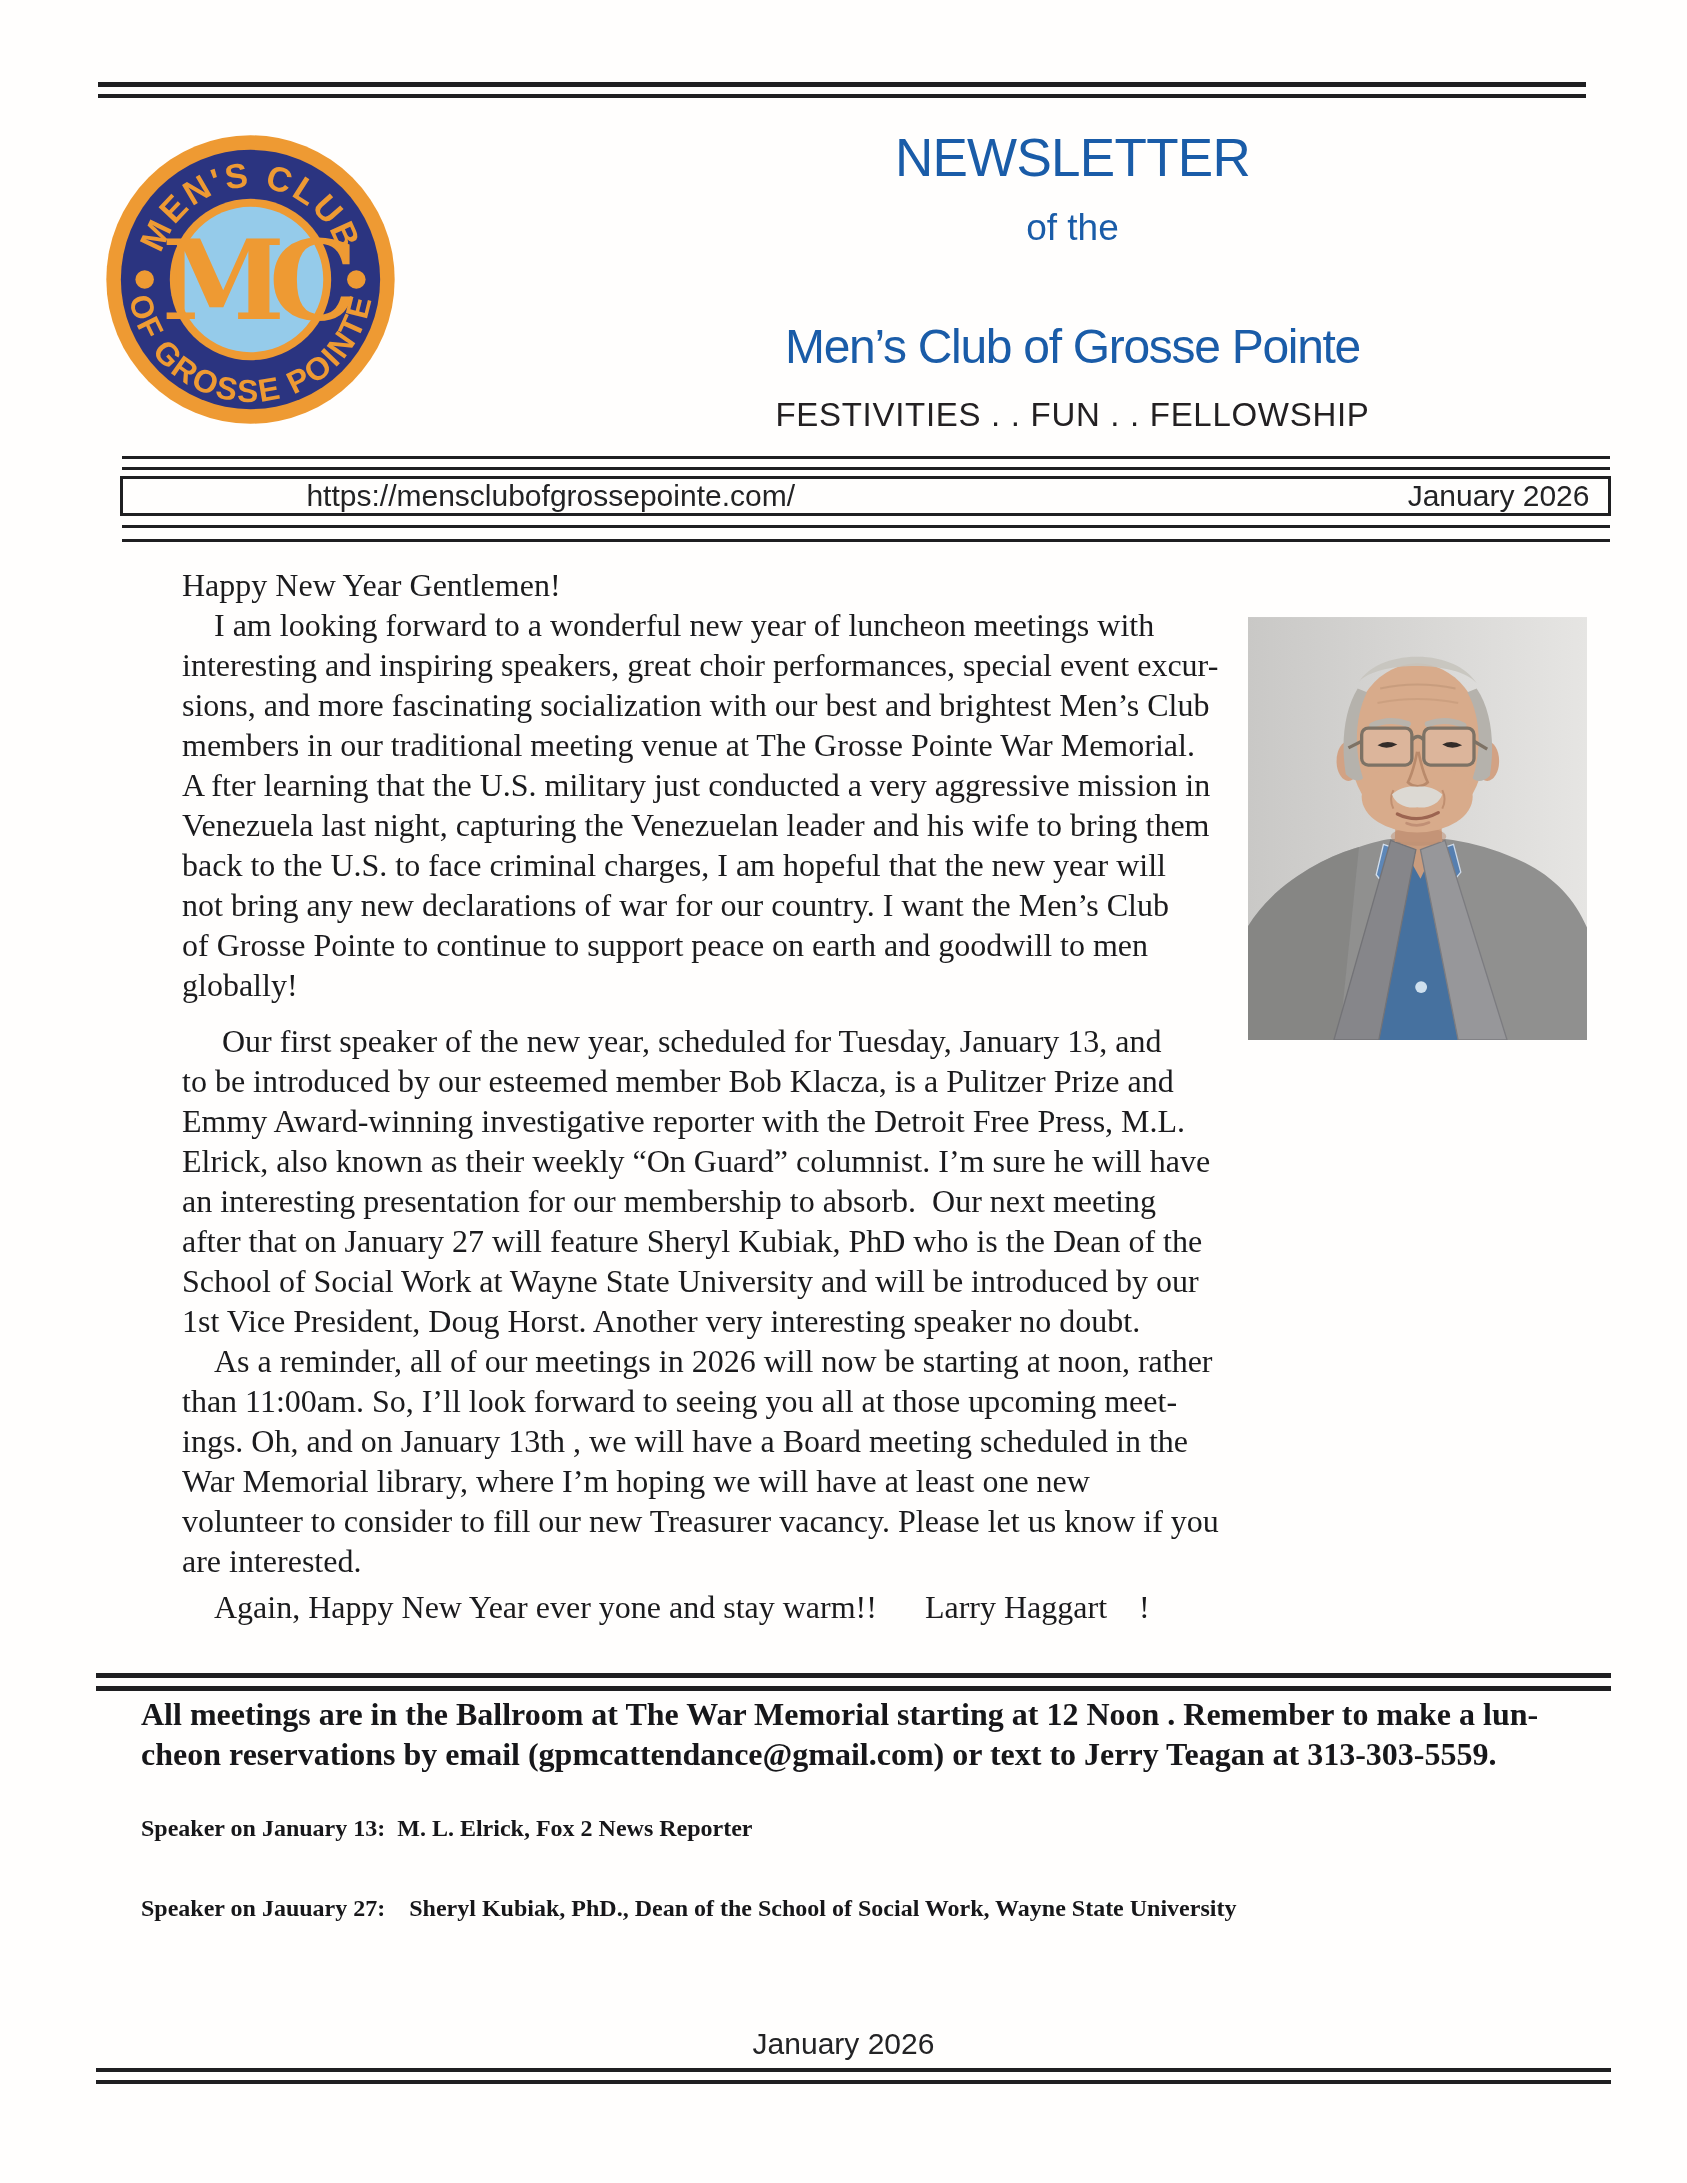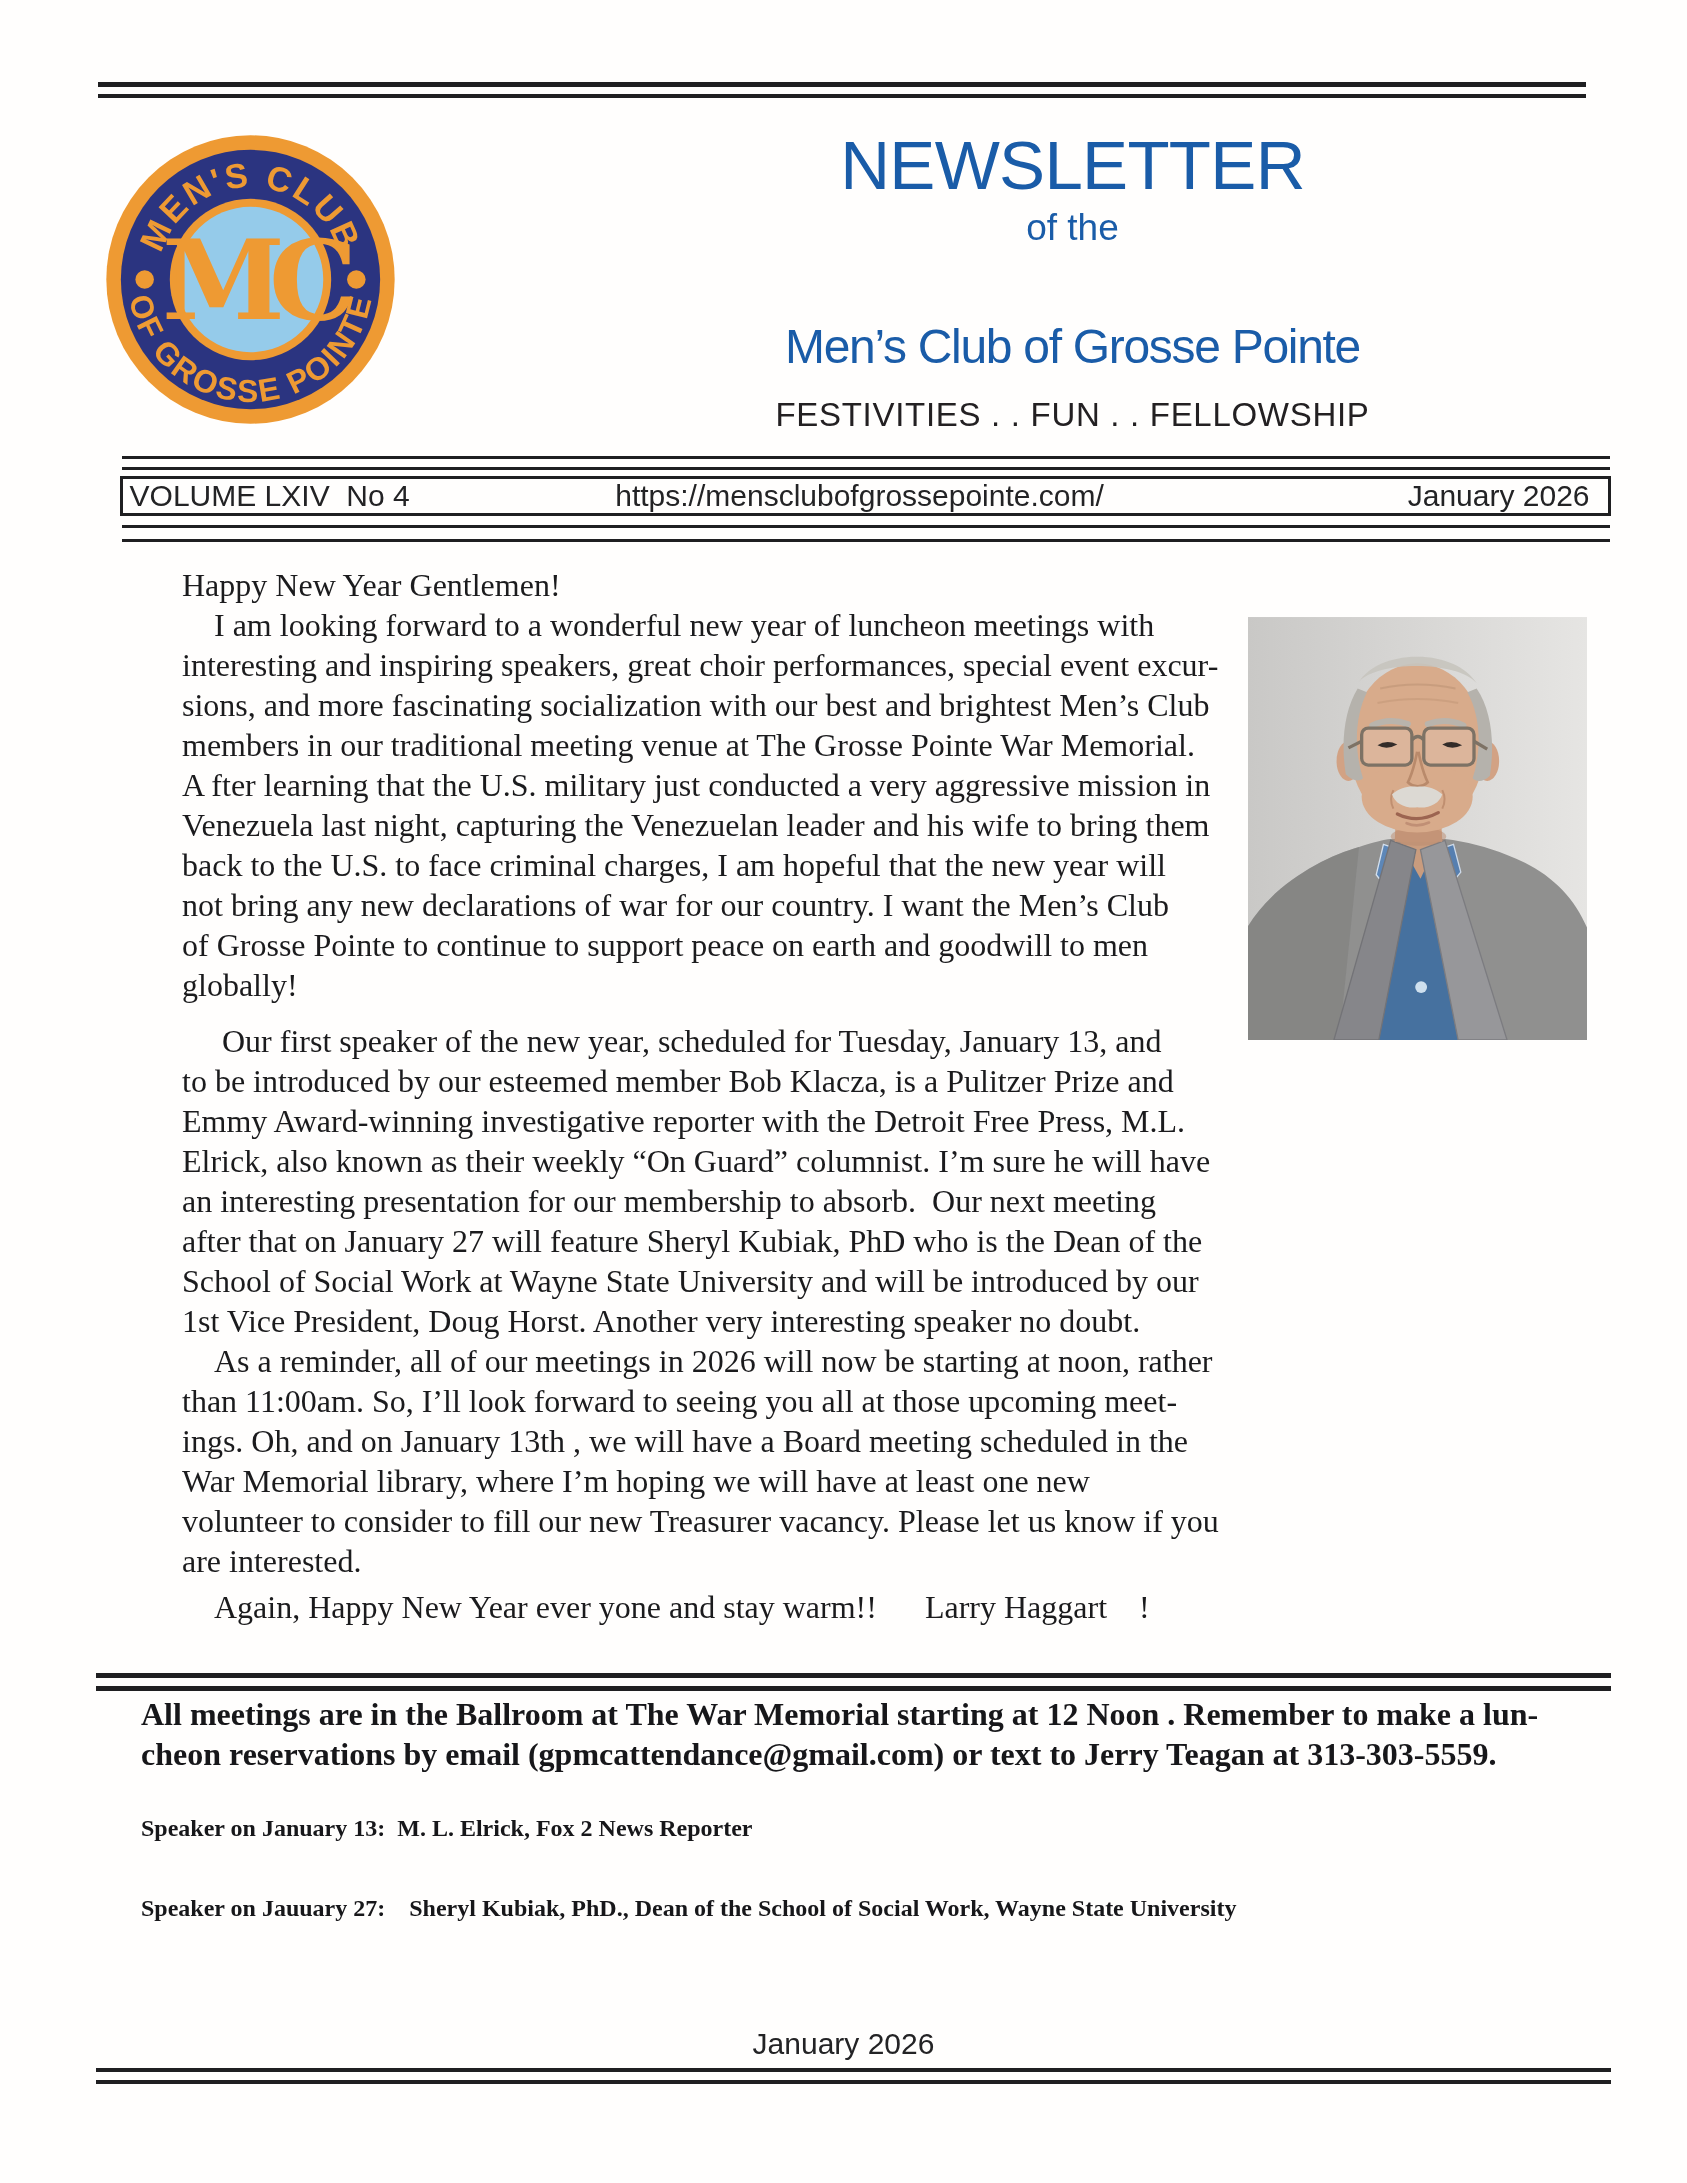--- a/index.html
+++ b/index.html
@@ -13,21 +13,21 @@
   .r-mc{left:122px;top:525px;width:1488px;height:3.3px;}
   .r-md{left:122px;top:539px;width:1488px;height:3.3px;}
   .r-mid1{left:96px;top:1673px;width:1515px;height:5.3px;}
   .r-mid2{left:96px;top:1686px;width:1515px;height:4.6px;}
   .r-bot1{left:96px;top:2068px;width:1515px;height:4px;}
   .r-bot2{left:96px;top:2080px;width:1515px;height:4px;}
 
   .logo{position:absolute;left:105px;top:134px;width:291px;height:291px;}
 
   .hline{position:absolute;left:629px;width:887px;text-align:center;line-height:1.05;}
-  .h-news{top:130px;font-size:69px;letter-spacing:-0.7px;color:#1a5ca8;}
+  .h-news{top:130px;font-size:53px;letter-spacing:-0.7px;color:#1a5ca8;}
   .h-of{top:209px;font-size:37px;color:#1a5ca8;}
   .h-club{top:322px;font-size:48px;letter-spacing:-1.3px;color:#1a5ca8;}
   .h-fest{top:398px;font-size:33px;letter-spacing:0.7px;color:#232022;}
 
   .mast-box{position:absolute;left:120px;top:476px;width:1491px;height:40px;
             border:3.3px solid #1f1f21;box-sizing:border-box;display:flex;
             align-items:center;font-size:30px;color:#232325;}
   .mast-box .seg{flex:1;white-space:pre;}
   .seg.l{text-align:left;padding-left:6.6px;}
   .seg.c{text-align:center;flex:1.4;}
@@ -81,21 +81,20 @@
   </svg>
 
   <div class="hline h-news">NEWSLETTER</div>
   <div class="hline h-of">of the</div>
   <div class="hline h-club">Men’s Club of Grosse Pointe</div>
   <div class="hline h-fest">FESTIVITIES . . FUN . . FELLOWSHIP</div>
 
   <div class="rule r-ma"></div>
   <div class="rule r-mb"></div>
   <div class="mast-box">
-    <span class="seg l">VOLUME LXIV  No 4</span>
     <span class="seg c">https://mensclubofgrossepointe.com/</span>
     <span class="seg r">January 2026</span>
   </div>
   <div class="rule r-mc"></div>
   <div class="rule r-md"></div>
 
   <div class="bodycol">
     <div class="bl">Happy New Year Gentlemen!</div>
     <div class="bl">    I am looking forward to a wonderful new year of luncheon meetings with</div>
     <div class="bl">interesting and inspiring speakers, great choir performances, special event excur-</div>

